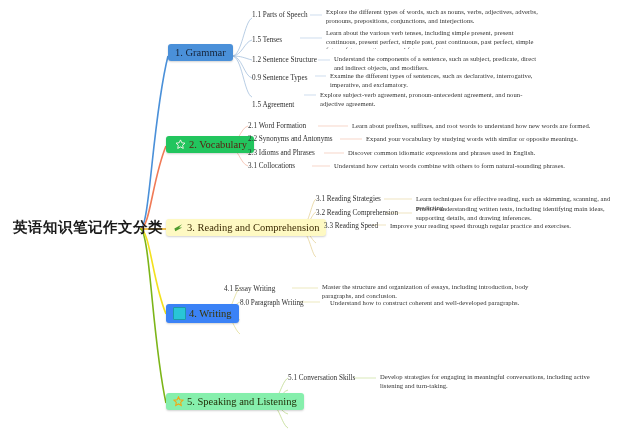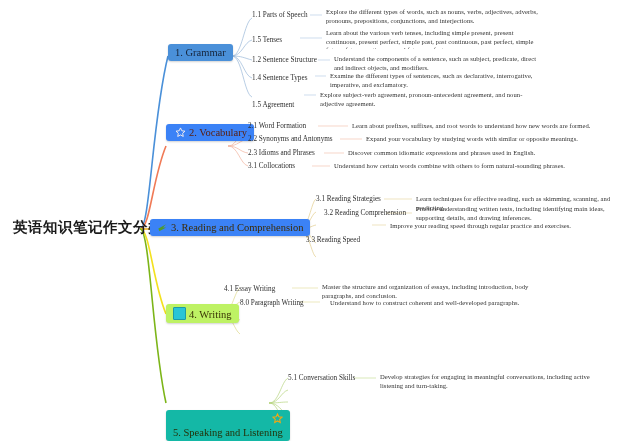--- a/index.html
+++ b/index.html
@@ -17,35 +17,35 @@
 
   .root{
     left:10px;top:216px;
     font-family:"DejaVu Sans", sans-serif;
     font-size:14.5px;font-weight:bold;color:#1a1a1a;
     letter-spacing:0.5px;white-space:nowrap;
     padding:2px 3px;
   }
 
   .branch{
-    display:flex;align-items:flex-end;gap:3px;
+    display:flex;align-items:center;gap:3px;
     border-radius:3px;
     padding:3px 7px;
     white-space:nowrap;
     font-size:10.5px;
     color:#2b2b2b;
     box-shadow:0 1px 2px rgba(0,0,0,0.18);
   }
   .branch .ico{display:inline-block;width:11px;height:11px;position:relative;flex:0 0 auto;}
 
   .b1{left:168px;top:44px;background:#4a90d9;color:#16243a;}
-  .b2{left:166px;top:124px;background:#3b82f6;color:#5a2011;padding-left:9px;}
-  .b3{left:150px;top:219px;background:#3b82f6;color:#3d2c05;}
-  .b4{left:166px;top:304px;background:#bef264;color:#3a3505;}
-  .b5{left:166px;top:410px;background:#14b8a6;color:#23330a;flex-direction:column;}
+  .b2{left:166px;top:136px;background:#22c55e;color:#5a2011;padding-left:9px;}
+  .b3{left:166px;top:219px;background:#fef9c3;color:#3d2c05;}
+  .b4{left:166px;top:304px;background:#3b82f6;color:#3a3505;}
+  .b5{left:166px;top:393px;background:#86efac;color:#23330a;}
 
   .sub{
     position:absolute;
     font-size:7.2px;
     color:#2e2e2e;
     white-space:nowrap;
     line-height:1.25;
   }
   .desc{
     position:absolute;
@@ -141,21 +141,21 @@
 
   <div class="sub" style="left:252px;top:11px;">1.1 Parts of Speech</div>
   <div class="desc" style="left:326px;top:8px;width:215px;">Explore the different types of words, such as nouns, verbs, adjectives, adverbs, pronouns, prepositions, conjunctions, and interjections.</div>
 
   <div class="sub" style="left:252px;top:36px;">1.5 Tenses</div>
   <div class="desc" style="left:326px;top:29px;width:215px;max-height:20px;overflow:hidden;">Learn about the various verb tenses, including simple present, present continuous, present perfect, simple past, past continuous, past perfect, simple future, future continuous, and future perfect.</div>
 
   <div class="sub" style="left:252px;top:56px;">1.2 Sentence Structure</div>
   <div class="desc" style="left:334px;top:55px;width:205px;">Understand the components of a sentence, such as subject, predicate, direct and indirect objects, and modifiers.</div>
 
-  <div class="sub" style="left:252px;top:74px;">1.4 Sentence Types</div>
+  <div class="sub" style="left:252px;top:74px;">0.9 Sentence Types</div>
   <div class="desc" style="left:330px;top:72px;width:208px;">Examine the different types of sentences, such as declarative, interrogative, imperative, and exclamatory.</div>
 
   <div class="sub" style="left:252px;top:93px;margin-top:8px;">1.5 Agreement</div>
   <div class="desc" style="left:320px;top:91px;width:218px;">Explore subject-verb agreement, pronoun-antecedent agreement, and noun-adjective agreement.</div>
 
   <div class="node branch b2">
     <span class="ico">
       <svg width="11" height="11" viewBox="0 0 24 24">
           <path d="M12 2l2.9 6.3 6.8.8-5 4.7 1.3 6.8L12 17.3 5.9 20.6 7.2 13.8 2.2 9.1l6.8-.8z" fill="none" stroke="#fdf2ee" stroke-width="2"></path>
         </svg>
@@ -180,24 +180,24 @@
       <svg width="11" height="11" viewBox="0 0 24 24">
           <path d="M3 14 L20 5 L13 12 L20 12 L5 20 Z" fill="#4f9b2f"></path>
         </svg>
     </span>
     <span>3. Reading and Comprehension</span>
   </div>
 
   <div class="sub" style="left:316px;top:195px;">3.1 Reading Strategies</div>
   <div class="desc" style="left:416px;top:195px;width:218px;">Learn techniques for effective reading, such as skimming, scanning, and predicting.</div>
 
-  <div class="sub" style="left:316px;top:209px;margin-left:8px;">3.2 Reading Comprehension</div>
+  <div class="sub" style="left:316px;top:209px;">3.2 Reading Comprehension</div>
   <div class="desc" style="left:416px;top:205px;width:216px;">Practice understanding written texts, including identifying main ideas, supporting details, and drawing inferences.</div>
 
-  <div class="sub" style="left:306px;top:222px;margin-top:14px;">3.3 Reading Speed</div>
+  <div class="sub" style="left:324px;top:222px;">3.3 Reading Speed</div>
   <div class="desc" style="left:390px;top:222px;width:236px;">Improve your reading speed through regular practice and exercises.</div>
 
   <div class="node branch b4">
     <span class="ico sq"></span>
     <span>4. Writing</span>
   </div>
 
   <div class="sub" style="left:224px;top:285px;font-family:Liberation Serif, serif;">4.1 Essay Writing</div>
   <div class="desc" style="left:322px;top:283px;width:218px;">Master the structure and organization of essays, including introduction, body paragraphs, and conclusion.</div>
 

